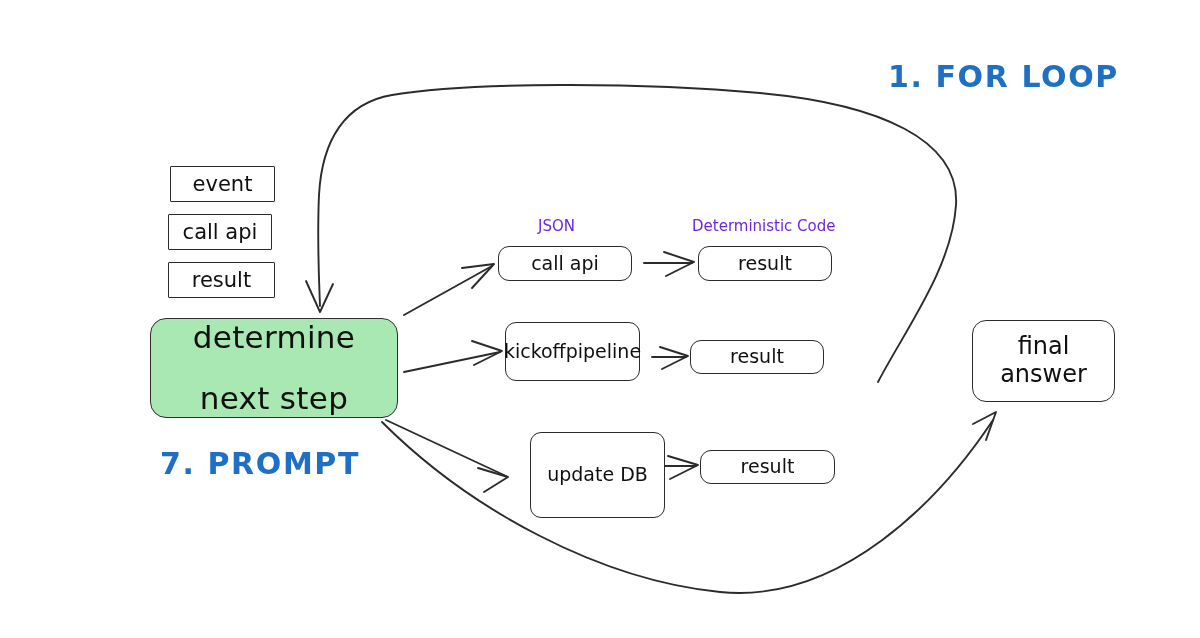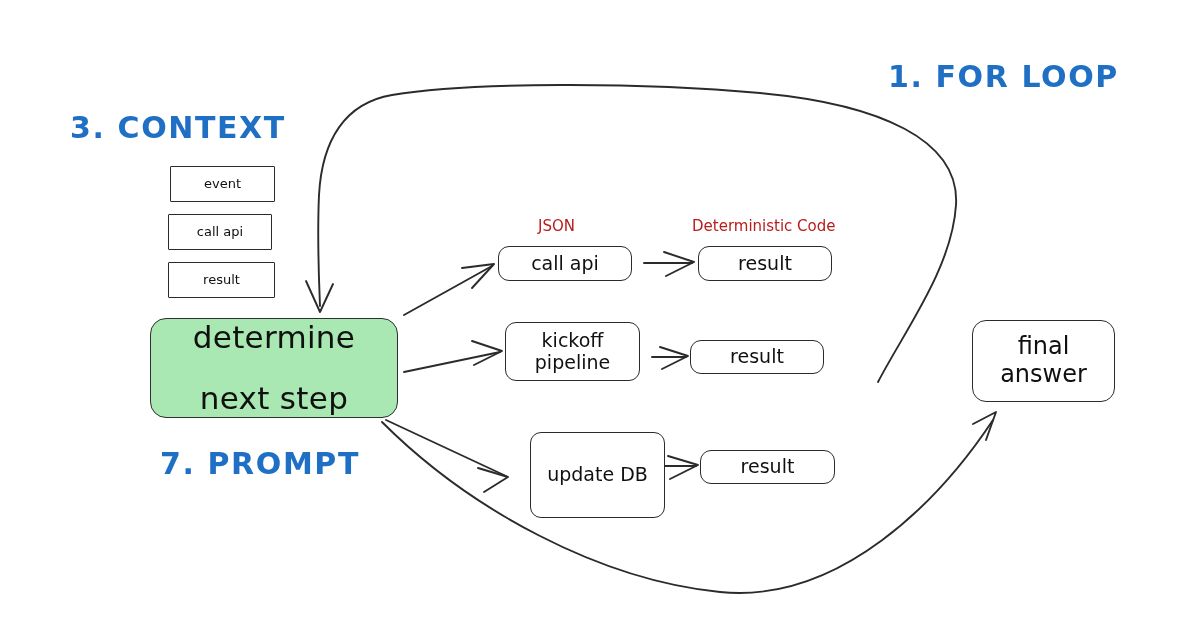--- a/index.html
+++ b/index.html
@@ -33,21 +33,21 @@
     justify-content: center;
     text-align: center;
     color: #101010;
     font-family: "DejaVu Sans", sans-serif;
     line-height: 1.15;
     z-index: 3;
   }
   .node.ctx {
     border-radius: 1px;
     border-width: 1.7px;
-    font-size: 13px;
+    font-size: 21px;
   }
   .node.small {
     font-size: 19px;
   }
   .node.prompt {
     background: #a9e8b2;
     border: 1.8px solid #2f2f2f;
     border-radius: 16px;
     font-size: 31px;
     letter-spacing: 0.3px;
@@ -65,21 +65,21 @@
     font-weight: 700;
     letter-spacing: 1.6px;
     white-space: nowrap;
     z-index: 4;
   }
   .heading.big {
     font-size: 30px;
   }
   .sublabel {
     position: absolute;
-    color: #b91c1c;
+    color: #6d28d9;
     font-family: "DejaVu Sans", sans-serif;
     font-size: 15px;
     white-space: nowrap;
     z-index: 4;
   }
   .stack-line { display: block; }
 </style>
 </head>
 <body>
 
@@ -114,21 +114,20 @@
       <path d="M 656 466 L 696 466"></path>
       <path d="M 668 456 L 698 465 L 670 479"></path>
 
       <path d="M 382 422
                C 470 510, 600 580, 720 592
                C 840 604, 940 500, 993 420"></path>
       <path d="M 973 424 L 996 412 L 986 440"></path>
     </g>
   </svg>
 
-  <div class="heading big" style="left:70px; top:110px;">3. CONTEXT</div>
 
 
   <div class="heading big" style="left:888px; top:59px;">1. FOR LOOP</div>
 
   <div class="heading big" style="left:160px; top:446px;">7. PROMPT</div>
 
   <div class="sublabel" style="left:538px; top:217px;">JSON</div>
 
   <div class="sublabel" style="left:692px; top:217px;">Deterministic Code</div>
 
@@ -140,21 +139,21 @@
 
   <div class="node prompt" style="left:150px; top:318px; width:248px; height:100px;gap:22px;">
     <span class="stack-line">determine</span>
     <span class="stack-line">next step</span>
   </div>
 
   <div class="node small" style="left:498px; top:246px; width:134px; height:35px;">call api</div>
 
   <div class="node small" style="left:698px; top:246px; width:134px; height:35px;">result</div>
 
-  <div class="node small" style="left:505px; top:322px; width:135px; height:59px; flex-direction:column;">
+  <div class="node small" style="left:505px; top:322px; width:135px; height:59px; ">
     <span class="stack-line">kickoff</span>
     <span class="stack-line">pipeline</span>
   </div>
 
   <div class="node small" style="left:690px; top:340px; width:134px; height:34px;">result</div>
 
   <div class="node small" style="left:510px; top:432px; width:135px; height:86px;margin-left:20px;">update DB</div>
 
   <div class="node small" style="left:700px; top:450px; width:135px; height:34px;">result</div>
 

